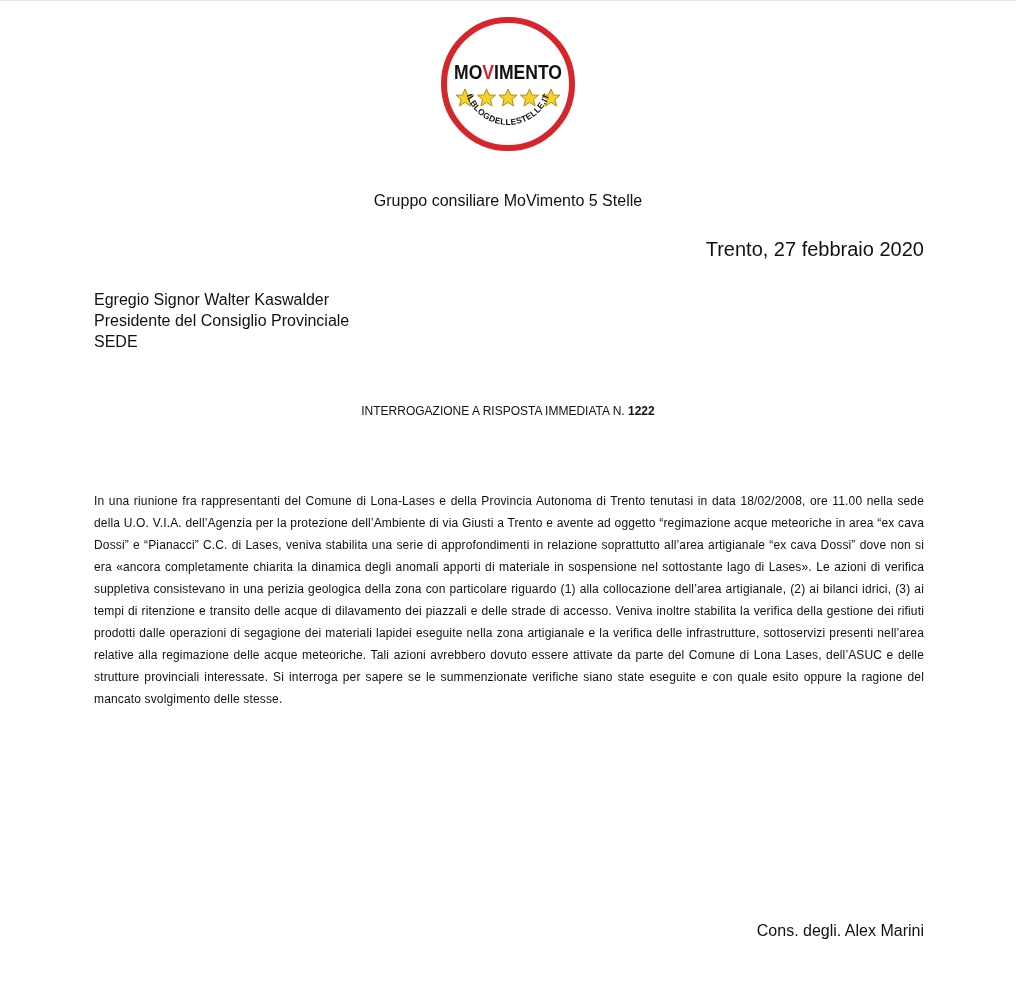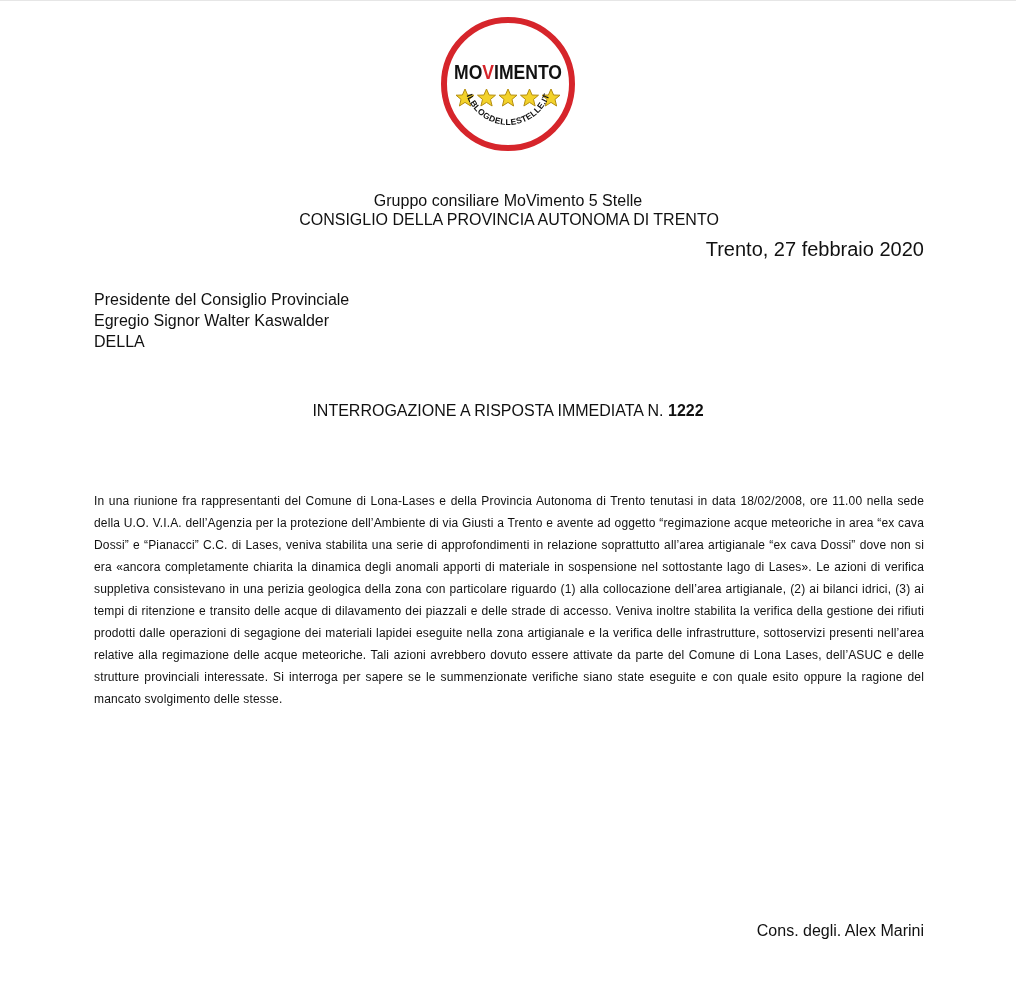--- a/index.html
+++ b/index.html
@@ -54,21 +54,21 @@
       top: 289px;
       font-size: 16px;
       line-height: 21px;
     }
     .title-block {
       position: absolute;
       left: 0;
       width: 1016px;
       top: 400px;
       text-align: center;
-      font-size: 16px;
+      font-size: 12px;
       line-height: 22px;
     }
     .title-block .num { font-weight: bold; }
     .body-text {
       position: absolute;
       left: 94px;
       width: 830px;
       top: 490px;
       font-size: 12px;
       line-height: 22px;
@@ -105,29 +105,28 @@
       <polygon points="0,-9 2.6,-3 9,-2.8 4,1.4 5.6,8 0,4.4 -5.6,8 -4,1.4 -9,-2.8 -2.6,-3" transform="translate(111,82)"></polygon>
     </g>
     <text font-family="Liberation Sans, sans-serif" font-weight="bold" font-size="8.5" fill="#111111" letter-spacing="0.3">
       <textPath href="#arcPath" startOffset="50%" text-anchor="middle">ILBLOGDELLESTELLE.IT</textPath>
     </text>
   </svg>
 </div>
 
 <div class="header">
   <div>Gruppo consiliare MoVimento 5 Stelle</div>
-  <div class="line2">CONSIGLIO DELLA PROVINCIA AUTONOMA DI TRENTO</div>
 </div>
 
 <div class="date">Trento, 27 febbraio 2020</div>
 
 <div class="addressee">
+  <div>Egregio Signor Walter Kaswalder</div>
   <div>Presidente del Consiglio Provinciale</div>
-  <div>Egregio Signor Walter Kaswalder</div>
-  <div>DELLA</div>
+  <div>SEDE</div>
 </div>
 
 <div class="title-block">
   <div>
     <span>INTERROGAZIONE A RISPOSTA IMMEDIATA N. </span><span class="num">1222</span>
   </div>
 </div>
 
 <div class="body-text">In una riunione fra rappresentanti del Comune di Lona-Lases e della Provincia Autonoma di Trento tenutasi in data 18/02/2008, ore 11.00 nella sede della U.O. V.I.A. dell’Agenzia per la protezione dell’Ambiente di via Giusti a Trento e avente ad oggetto “regimazione acque meteoriche in area “ex cava Dossi” e “Pianacci” C.C. di Lases, veniva stabilita una serie di approfondimenti in relazione soprattutto all’area artigianale “ex cava Dossi” dove non si era «ancora completamente chiarita la dinamica degli anomali apporti di materiale in sospensione nel sottostante lago di Lases». Le azioni di verifica suppletiva consistevano in una perizia geologica della zona con particolare riguardo (1) alla collocazione dell’area artigianale, (2) ai bilanci idrici, (3) ai tempi di ritenzione e transito delle acque di dilavamento dei piazzali e delle strade di accesso. Veniva inoltre stabilita la verifica della gestione dei rifiuti prodotti dalle operazioni di segagione dei materiali lapidei eseguite nella zona artigianale e la verifica delle infrastrutture, sottoservizi presenti nell’area relative alla regimazione delle acque meteoriche. Tali azioni avrebbero dovuto essere attivate da parte del Comune di Lona Lases, dell’ASUC e delle strutture provinciali interessate. Si interroga per sapere se le summenzionate verifiche siano state eseguite e con quale esito oppure la ragione del mancato svolgimento delle stesse.</div>
 

